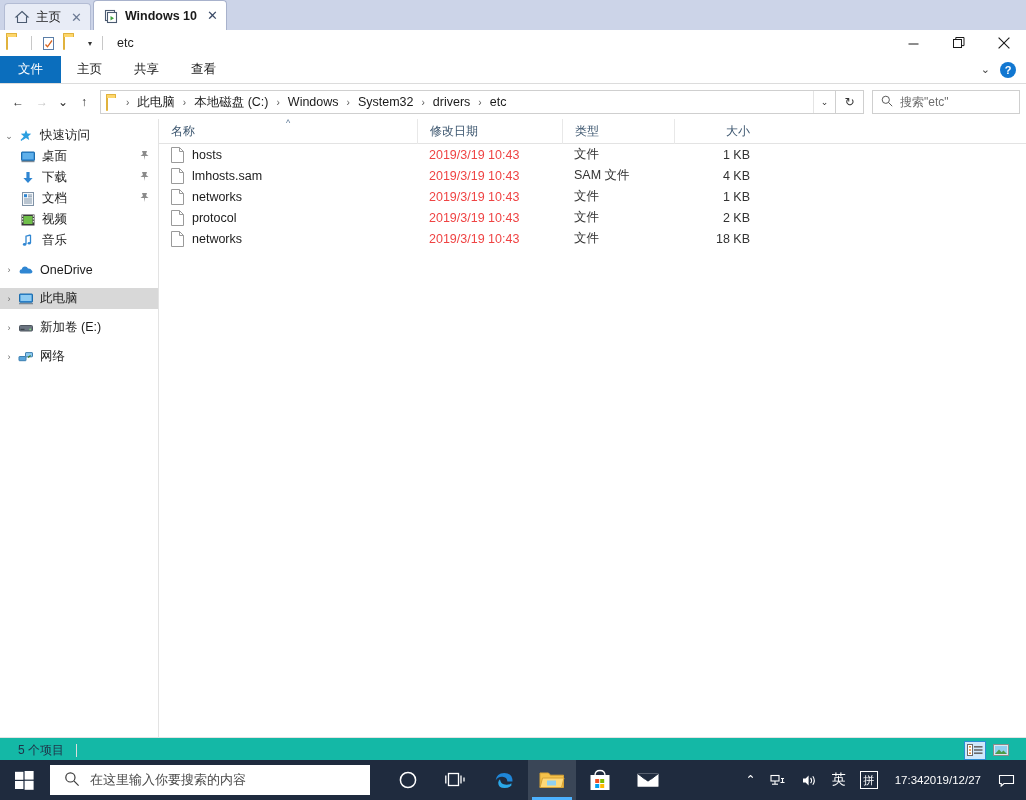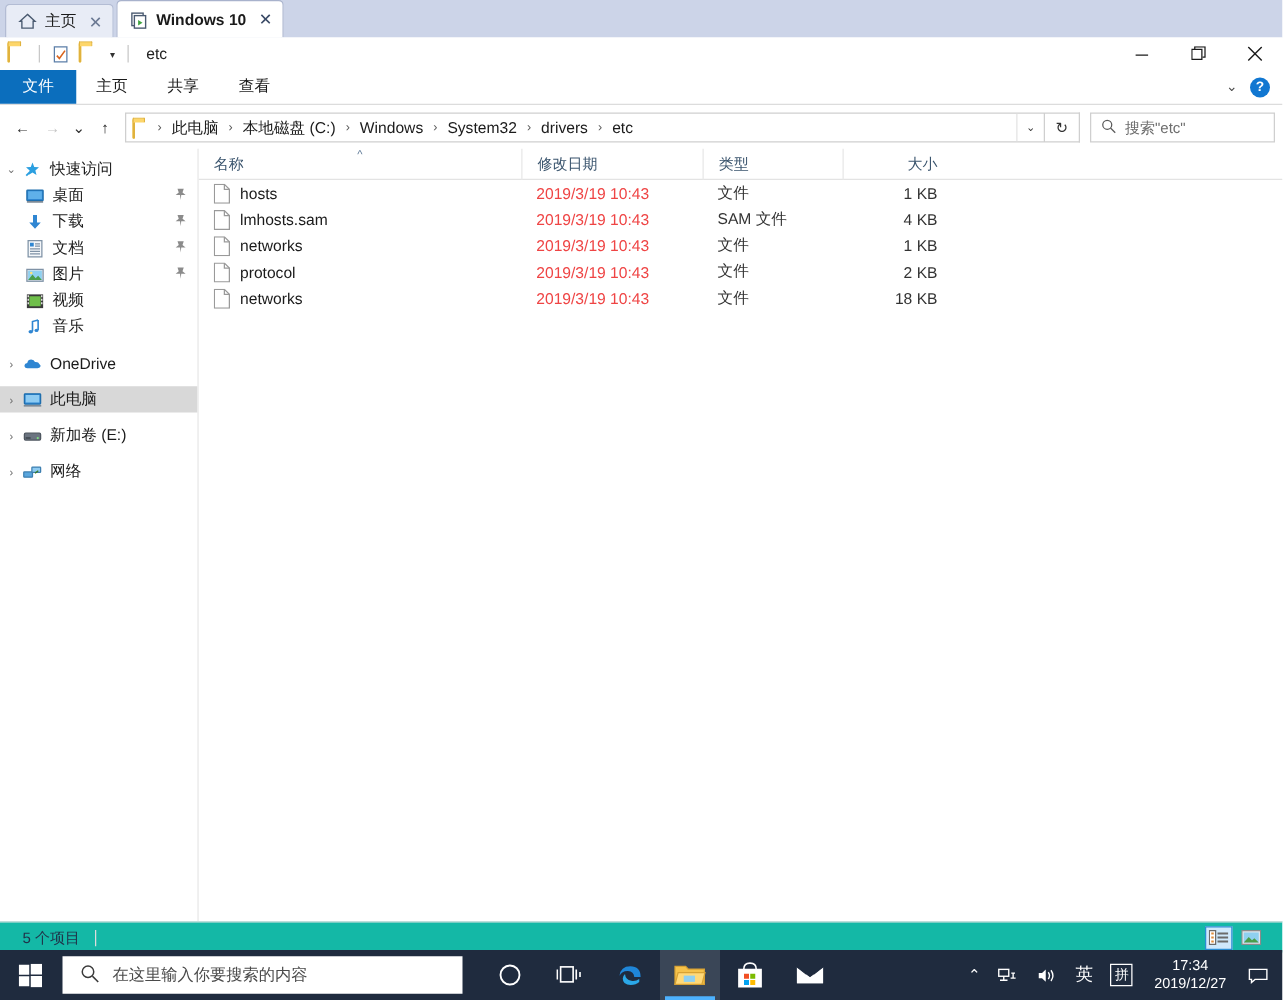--- a/index.html
+++ b/index.html
@@ -180,21 +180,21 @@
     content: ""; position: absolute; left: 4px; right: 4px; bottom: 0; height: 3px; background: #4db2ff;
   }
   .tray { margin-left: auto; display: flex; align-items: center; gap: 0; height: 40px; padding-right: 4px; }
   .trayitem { height: 40px; display: flex; align-items: center; justify-content: center; color: #fff; padding: 0 7px; }
   .imebox {
     width: 18px; height: 18px; border: 1px solid #fff; color: #fff;
     font-size: 11px; display: flex; align-items: center; justify-content: center; line-height: 1;
   }
   .clock {
     color: #fff; font-size: 11.5px; text-align: center; line-height: 14px;
-    padding: 0 10px; display: flex; flex-direction: column; justify-content: center;
+    padding: 0 10px; display: flex; flex-direction: row; justify-content: center;
   }
 
   
   .ic-folder {
     width: 100%; height: 100%; background: #fdd66b;
     border: 1px solid #e0b23d; border-radius: 1px;
   }
   .ic-folder::before {
     content: ""; position: absolute; left: 0; top: -2px; width: 55%; height: 3px;
     background: #fdd66b; border: 1px solid #e0b23d; border-bottom: none; border-radius: 1px 1px 0 0;
@@ -382,36 +382,20 @@
           </svg>
         </span>
         <span class="nlabel">文档</span>
         <span class="pin">
           <svg width="11" height="11" viewBox="0 0 11 11">
               <path d="M3 1 L8 1 L7 4 L9.5 6 L6 6 L5.5 10 L5 6 L1.5 6 L4 4 Z" fill="#8b8b8b"></path>
             </svg>
         </span>
       </div>
 
-      <div class="navitem depth1">
-        <span class="nicon">
-          <svg width="16" height="16" viewBox="0 0 16 16">
-            <rect x="1.5" y="3.5" width="13" height="9.5" fill="#dfe6ee" stroke="#7f92a6"></rect>
-            <rect x="2.5" y="4.5" width="11" height="7.5" fill="#8fd0f0"></rect>
-            <path d="M2.5 12 L6 7.5 L8.5 10.5 L10.5 8.5 L13.5 12 Z" fill="#4a9e4a"></path>
-            <circle cx="5" cy="6.3" r="1" fill="#ffe27a"></circle>
-          </svg>
-        </span>
-        <span class="nlabel">图片</span>
-        <span class="pin">
-          <svg width="11" height="11" viewBox="0 0 11 11">
-              <path d="M3 1 L8 1 L7 4 L9.5 6 L6 6 L5.5 10 L5 6 L1.5 6 L4 4 Z" fill="#8b8b8b"></path>
-            </svg>
-        </span>
-      </div>
 
       <div class="navitem depth1">
         <span class="nicon">
           <svg width="16" height="16" viewBox="0 0 16 16">
             <rect x="1.5" y="2.5" width="13" height="11" fill="#3a3a3a"></rect>
             <rect x="3.5" y="4" width="9" height="8" fill="#6fbf4a"></rect>
             <rect x="2" y="3.2" width="1.2" height="1.6" fill="#ddd"></rect>
             <rect x="2" y="6" width="1.2" height="1.6" fill="#ddd"></rect>
             <rect x="2" y="8.8" width="1.2" height="1.6" fill="#ddd"></rect>
             <rect x="12.8" y="3.2" width="1.2" height="1.6" fill="#ddd"></rect>

